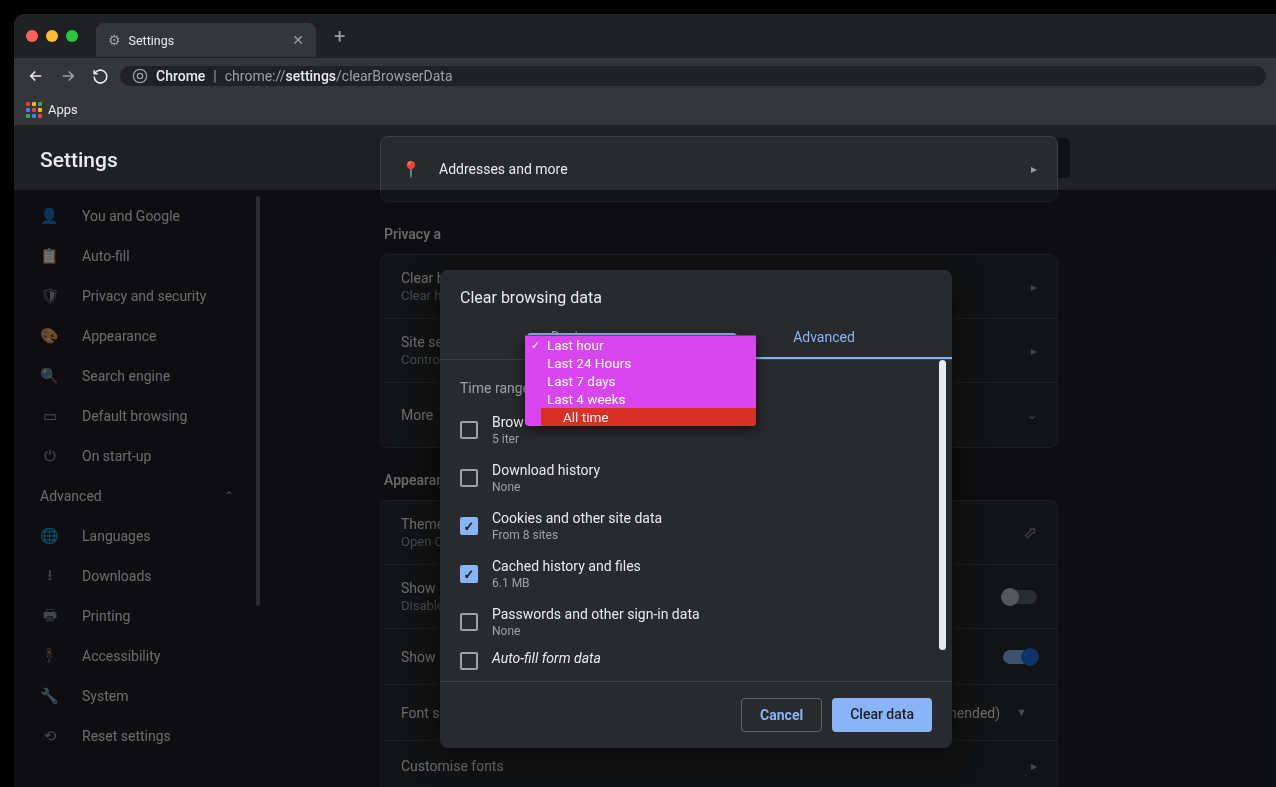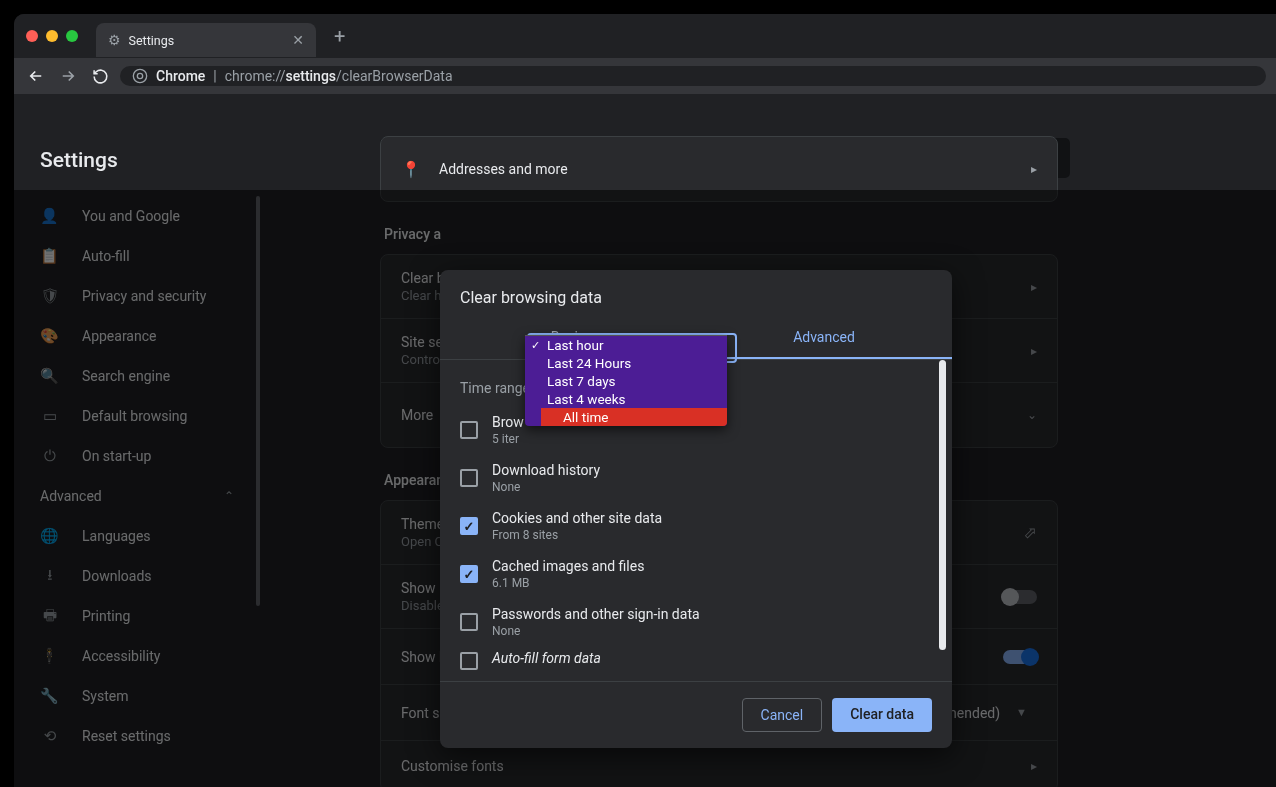--- a/index.html
+++ b/index.html
@@ -80,26 +80,26 @@
   .dlg-tab.active { color: #8ab4f8; border-bottom: 2px solid #8ab4f8; }
   .dlg-body { flex: 1; overflow: hidden; padding: 10px 0 0 0; position: relative; }
   .dlg-row { display: flex; align-items: center; padding: 6px 20px; gap: 14px; min-height: 48px; }
   .time-label { font-size: 14px; color: #9aa0a6; }
   .chk { width: 18px; height: 18px; border: 2px solid #9aa0a6; border-radius: 2px; flex-shrink: 0; display: flex; align-items: center; justify-content: center; }
   .chk.checked { background: #8ab4f8; border-color: #8ab4f8; color: #202124; font-size: 13px; font-weight: bold; }
   .opt-title { font-size: 14px; color: #e8eaed; }
   .opt-sub { font-size: 12px; color: #9aa0a6; margin-top: 2px; }
   .dlg-scrollbar { position: absolute; right: 6px; top: 0; width: 7px; height: 290px; background: #e8eaed; border-radius: 4px; }
   .dlg-footer { display: flex; justify-content: flex-end; gap: 10px; padding: 16px 20px; border-top: 1px solid #3c4043; }
-  .btn { padding: 8px 18px; border-radius: 4px; font-size: 14px; cursor: pointer; }
+  .btn { padding: 8px 18px; border-radius: 4px; font-size: 14px; cursor: pointer; font-weight: bold; }
   .btn-cancel { border: 1px solid #5f6368; color: #8ab4f8; background: transparent; }
   .btn-clear { background: #8ab4f8; color: #202124; border: none; font-weight: 500; }
 
   
-  .dropdown { position: absolute; top: 335px; left: 525px; width: 202px; background: #4c1d95; border-radius: 0 0 4px 4px; box-shadow: 0 4px 12px rgba(0,0,0,0.6); overflow: hidden; z-index: 10; border-top: 1px solid #555; }
+  .dropdown { position: absolute; top: 335px; left: 525px; width: 231px; background: #d946ef; border-radius: 0 0 4px 4px; box-shadow: 0 4px 12px rgba(0,0,0,0.6); overflow: hidden; z-index: 10; border-top: 1px solid #555; }
   .dd-item { display: flex; align-items: center; height: 18px; padding: 0 8px 0 22px; font-size: 13.5px; color: #fff; position: relative; cursor: pointer; }
   .dd-item.sel::before { content: "✓"; position: absolute; left: 6px; font-size: 11px; }
   .dd-item.hover { background: #d93025; margin-left: 16px; }
   .select-outline { position: absolute; top: 333px; left: 527px; width: 210px; height: 30px; border: 2px solid #8ab4f8; border-radius: 4px; z-index: 5; pointer-events: none; }
 
   svg { display: block; }
 </style>
 </head>
 <body>
 
@@ -142,20 +142,34 @@
             <circle cx="12" cy="12" r="10" fill="none" stroke="#9aa0a6" stroke-width="2"></circle>
             <circle cx="12" cy="12" r="4" fill="none" stroke="#9aa0a6" stroke-width="2"></circle>
           </svg>
       </span>
       <span class="omni-chrome">Chrome</span>
       <span class="omni-sep">|</span>
       <span class="omni-url"><span>chrome://</span><span class="bold">settings</span><span>/clearBrowserData</span></span>
     </div>
   </div>
 
+  <div class="bookmarkbar">
+    <div class="apps-icon">
+      <span></span>
+        <span></span>
+        <span></span>
+        <span></span>
+        <span></span>
+        <span></span>
+        <span></span>
+        <span></span>
+        <span></span>
+    </div>
+    <span>Apps</span>
+  </div>
 
   <div class="content">
     <div class="app-title">Settings</div>
     <div class="searchbox">
       <span class="search-icon">
         <svg width="17" height="17" viewBox="0 0 24 24" fill="none" stroke="currentColor" stroke-width="2">
             <circle cx="11" cy="11" r="7"></circle>
             <path d="m21 21-4.3-4.3"></path>
           </svg>
       </span>
@@ -318,21 +332,21 @@
     <div class="dlg-row">
       <div class="chk checked">✓</div>
       <div>
           <div class="opt-title">Cookies and other site data</div>
           <div class="opt-sub">From 8 sites</div>
         </div>
     </div>
     <div class="dlg-row">
       <div class="chk checked">✓</div>
       <div>
-          <div class="opt-title">Cached images and files</div>
+          <div class="opt-title">Cached history and files</div>
           <div class="opt-sub">6.1 MB</div>
         </div>
     </div>
     <div class="dlg-row">
       <div class="chk"></div>
       <div>
           <div class="opt-title">Passwords and other sign-in data</div>
           <div class="opt-sub">None</div>
         </div>
     </div>

